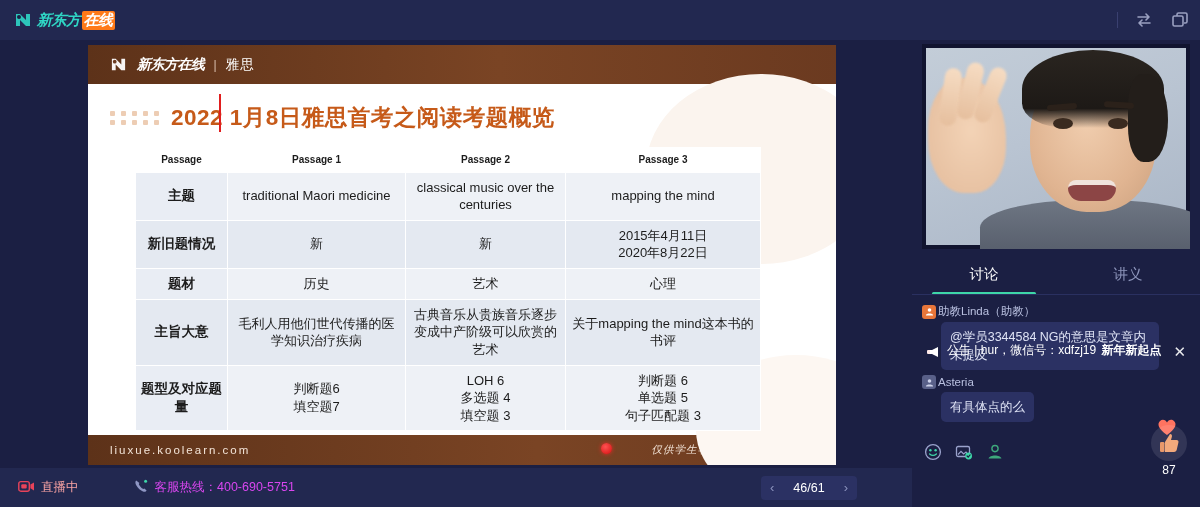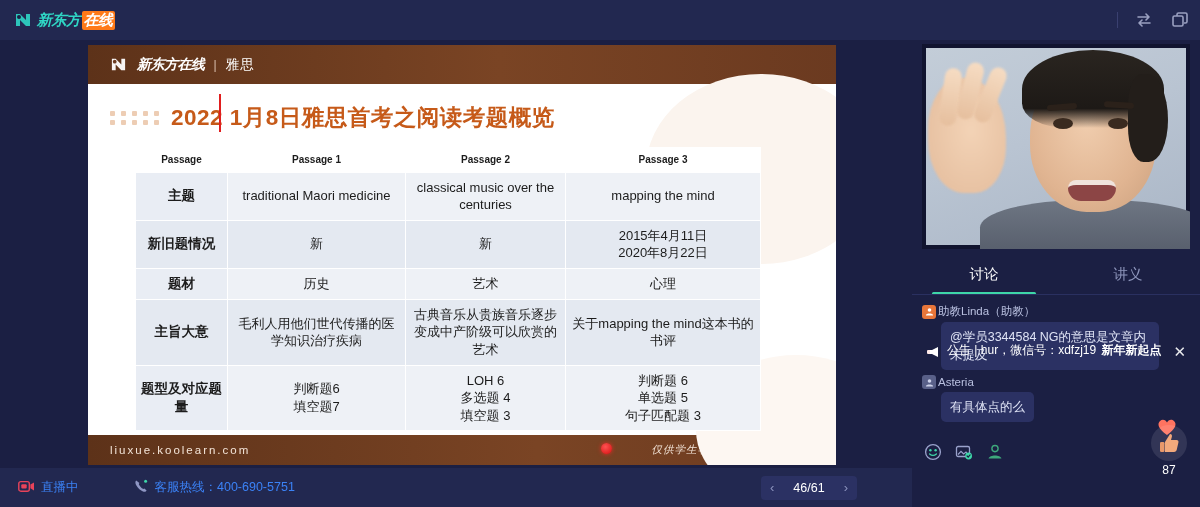--- a/index.html
+++ b/index.html
@@ -249,23 +249,23 @@
     width: 56px; background: #3a4178; color: #c9cee9; border: 0; cursor: pointer;
     font-size: 13px; font-family: "Liberation Sans", sans-serif;
   }
 
   
   .bottombar {
     position: absolute; left: 0; top: 468px; width: 912px; height: 39px;
     background: #222850; display: flex; align-items: center;
   }
   .live { display: flex; align-items: center; gap: 6px; margin-left: 18px; }
-  .live-text { color: #3b82f6; font-size: 12.5px; }
+  .live-text { color: #fca5a5; font-size: 12.5px; }
   .hotline { display: flex; align-items: center; gap: 6px; margin-left: 54px; }
-  .hotline-text { color: #3b82f6; font-size: 12.5px; }
+  .hotline-text { color: #d946ef; font-size: 12.5px; }
   .pager {
     position: absolute; right: 55px; top: 50%; transform: translateY(-50%);
     height: 24px; min-width: 96px; background: #2b3163; border-radius: 4px;
     display: flex; align-items: center; justify-content: space-between;
     padding: 0 9px; gap: 8px;
   }
   .pg-arrow { color: #8b92bd; font-size: 13px; cursor: pointer; user-select: none; }
   .pg-label { color: #ffffff; font-size: 12.5px; }
 </style>
 </head>

